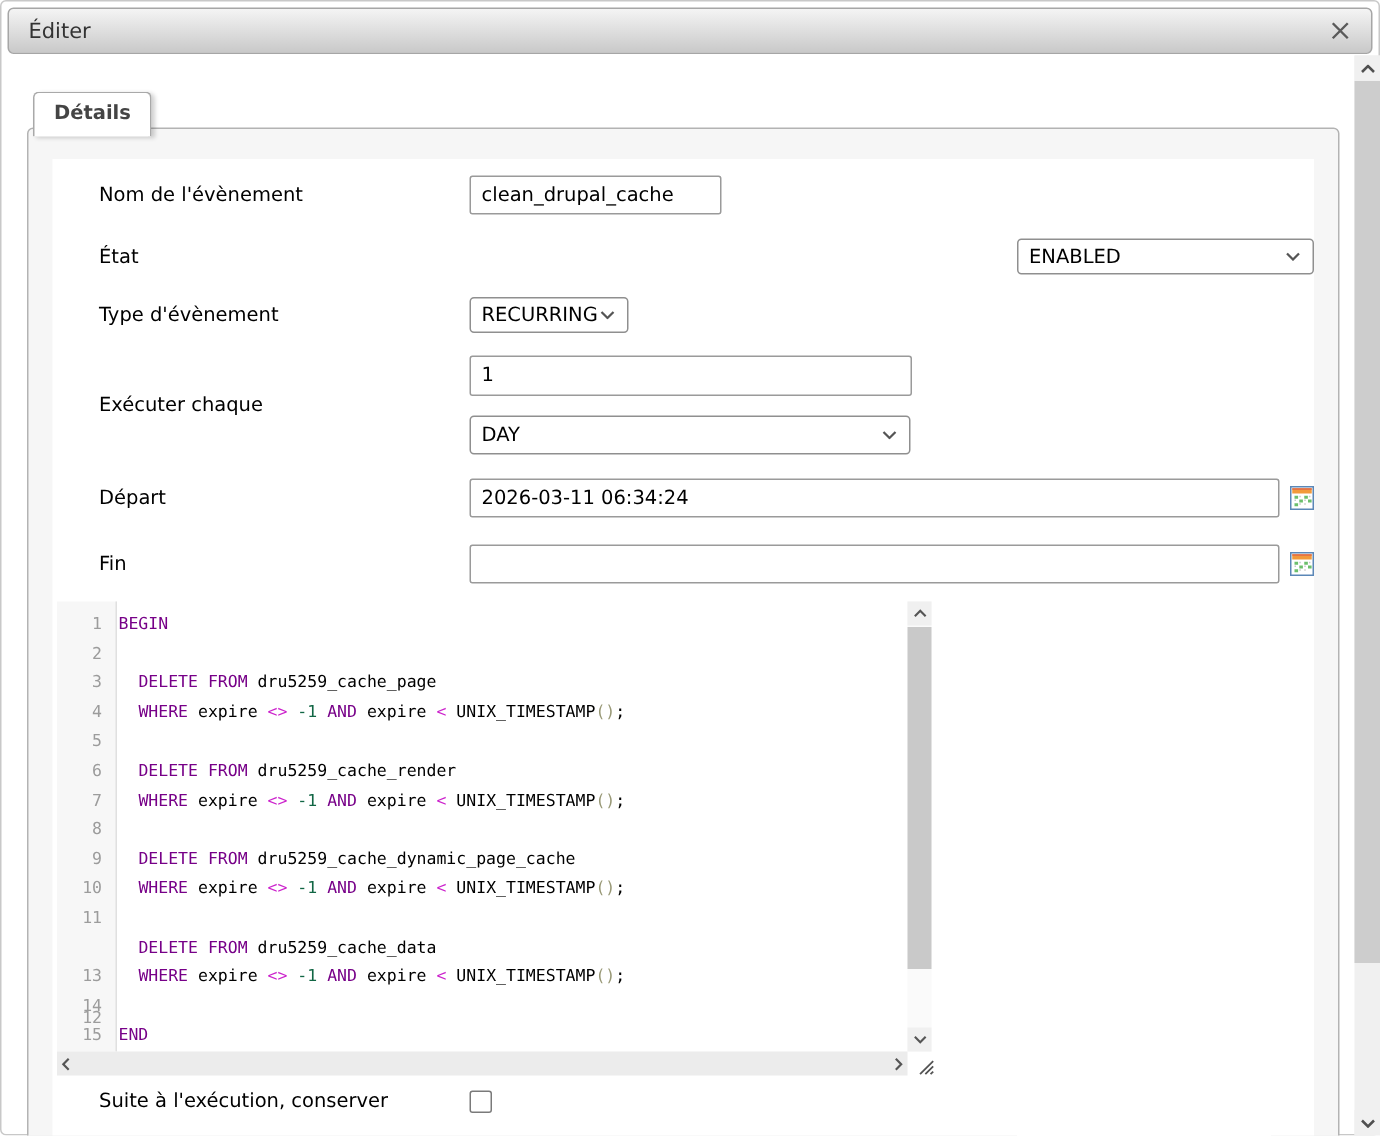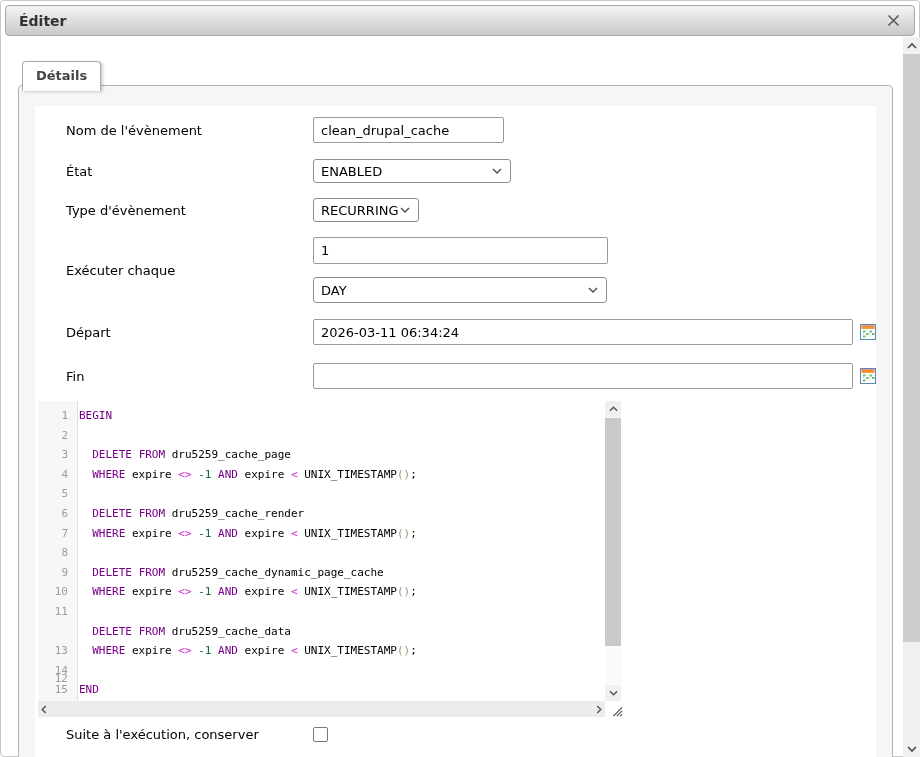--- a/index.html
+++ b/index.html
@@ -20,21 +20,21 @@
   }
   
   .titlebar {
     position: absolute; left: 5px; top: 5px; right: 5px; height: 31px;
     background: linear-gradient(#f4f4f4, #c9c9c9);
     border: 1px solid #a6a6a6;
     border-radius: 4px;
     display: flex; align-items: center;
     padding: 0 10px 0 13px;
   }
-  .titlebar .title { font-weight: bold; font-size: 14px; color: #333; flex: 1; }
+  .titlebar .title { font-weight: normal; font-size: 14px; color: #333; flex: 1; }
   .close-btn {
     width: 22px; height: 22px; display: flex; align-items: center; justify-content: center;
     cursor: pointer;
   }
   
   .page-scrollbar {
     position: absolute; top: 37px; right: 0; bottom: 0; width: 17px;
     background: #f0f0f0;
   }
   .sb-btn {
@@ -124,21 +124,21 @@
   .ed-hscroll {
     position: absolute; left: 0; bottom: 0; height: 16px; right: 16px;
     background: #ececec;
     display: flex; align-items: center; justify-content: space-between;
     padding: 0 3px;
   }
   .ed-grip {
     position: absolute; right: -2px; bottom: 0; width: 16px; height: 16px;
     display: flex; align-items: flex-end; justify-content: flex-end;
   }
-  .mt16 { margin-top: 16px; }
+  .mt16 { margin-top: 16px; justify-content: space-between; }
 </style>
 </head>
 <body>
 
 <div class="dialog-frame"></div>
 
 <div class="titlebar">
   <span class="title">Éditer</span>
   <span class="close-btn">
     <svg width="15" height="15" viewBox="0 0 15 15">
@@ -149,21 +149,21 @@
 
 <div class="legend-tab">
   <span>Détails</span>
 </div>
 
 <div class="details-fieldset">
   <div class="inner-panel">
 
     <div class="row">
       <div class="flabel">Nom de l'évènement</div>
-      <input class="ti" style="width: 191px;" value="clean_drupal_cache">
+      <input class="ti" style="width: 168px;" value="clean_drupal_cache">
     </div>
 
     <div class="row mt16">
       <div class="flabel">État</div>
       <div class="sel" style="width:198px">
         <span class="sel-val">ENABLED</span>
         <svg width="10" height="6" viewBox="0 0 10 6">
             <polyline points="1,1 5,5 9,1" fill="none" stroke="#555" stroke-width="1.5"></polyline>
           </svg>
       </div>

